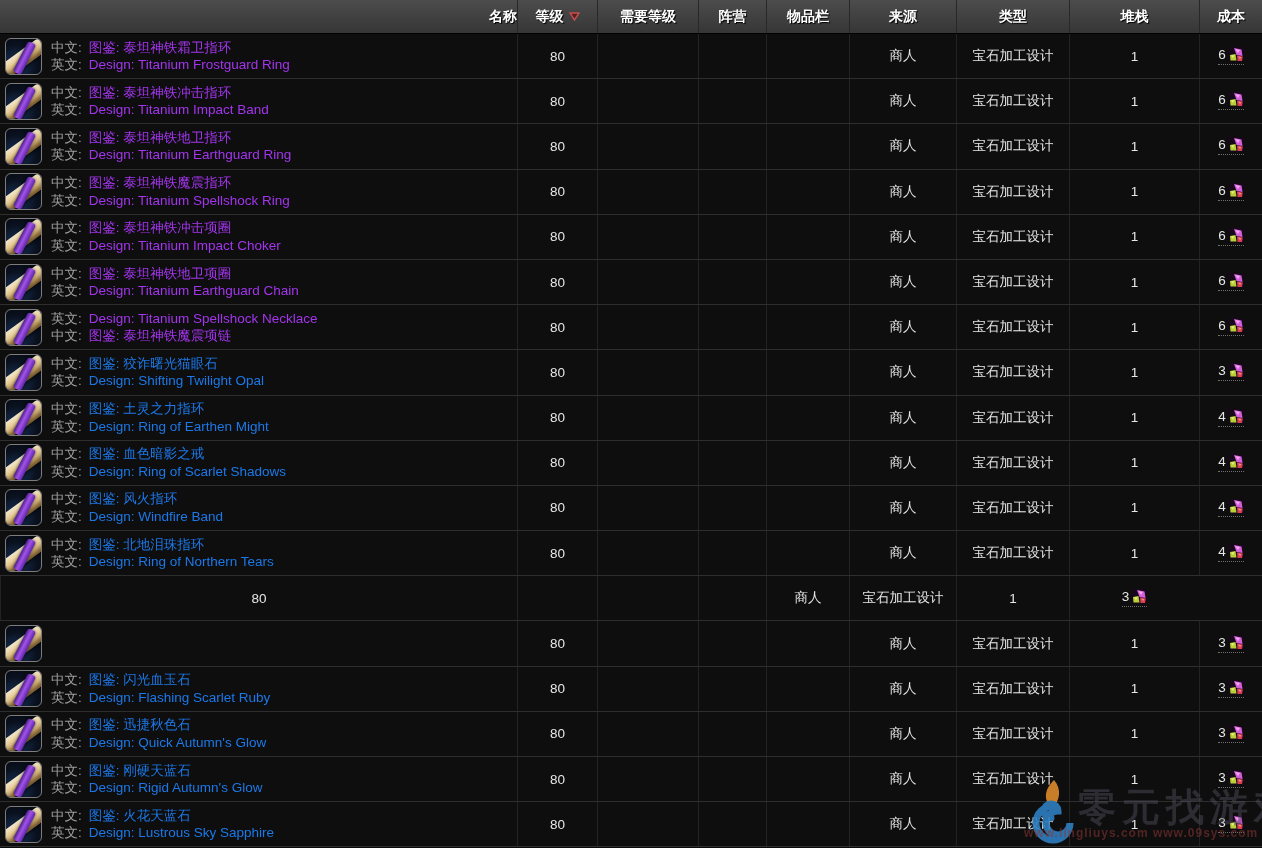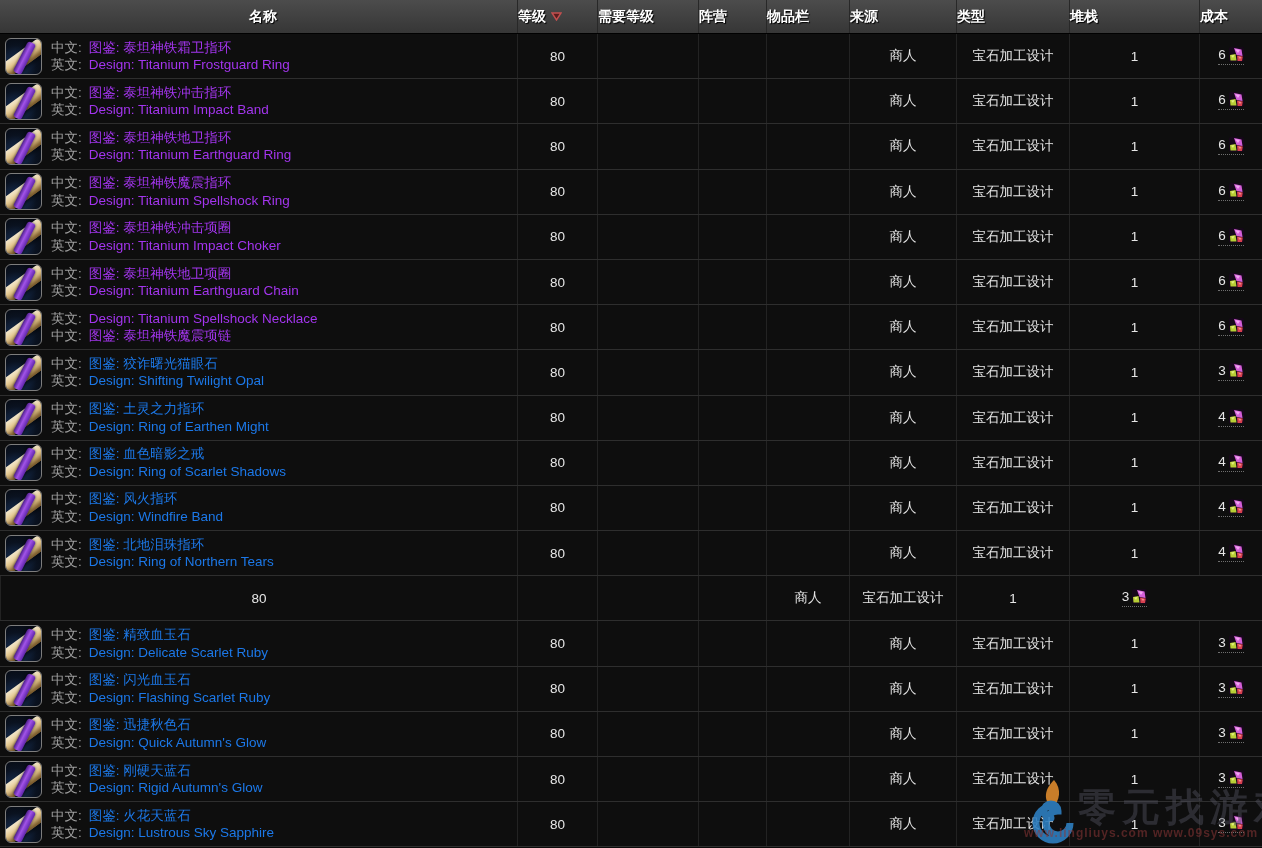--- a/index.html
+++ b/index.html
@@ -9,27 +9,27 @@
     position:relative; width:1262px; height:848px;
     background:#0b0b0b; overflow:hidden;
     --cols:517px 80px 101px 68px 83px 107px 113px 130px 63px;
   }
   
   .thead {
     display:grid; grid-template-columns:var(--cols);
     height:34px; border-bottom:1px solid #000;
   }
   .hc {
-    display:flex; align-items:center; gap:5px;
+    display:flex; align-items:center; justify-content:center; gap:5px;
     background:linear-gradient(#4c4c4c,#363636);
     border-left:1px solid #282828;
     color:#ffffff; font-size:14px; font-weight:bold;
     text-shadow:1px 1px 1px #000; cursor:pointer;
   }
-  .hc:first-child { justify-content:center; padding-left:9px; border-left:none; }
+  .hc:first-child { justify-content:flex-end; padding-left:9px; border-left:none; }
   
   .trow {
     display:grid; grid-template-columns:var(--cols);
     height:45.2px; background:#0e0e0e;
     border-bottom:1px solid #2e2e2e;
   }
   .c {
     display:flex; align-items:center; justify-content:center;
     border-left:1px solid #232323;
     color:#e6e6e6; font-size:13.5px; overflow:hidden;
@@ -561,28 +561,20 @@
             <polygon points="8,8.5 13.8,9.5 13,14 8.5,14" fill="#d8404f"></polygon>
             <polygon points="9,9.5 12.5,10.2 11,12" fill="#f08b93"></polygon>
           </svg>
         </span>
       </div>
     </div>
 
     <div class="trow" data-quality="rare">
       <div class="c name-c">
         <div class="item-icon"></div>
-        <div class="nm">
-          <div class="nline">
-            <span class="lbl">中文:</span><span class="item-link">图鉴: 精致血玉石</span>
-          </div>
-          <div class="nline">
-            <span class="lbl">英文:</span><span class="item-link">Design: Delicate Scarlet Ruby</span>
-          </div>
-        </div>
       </div>
       <div class="c">80</div>
       <div class="c"></div>
       <div class="c"></div>
       <div class="c"></div>
       <div class="c">商人</div>
       <div class="c">宝石加工设计</div>
       <div class="c">1</div>
       <div class="c">
         <span class="cost-wrap">

